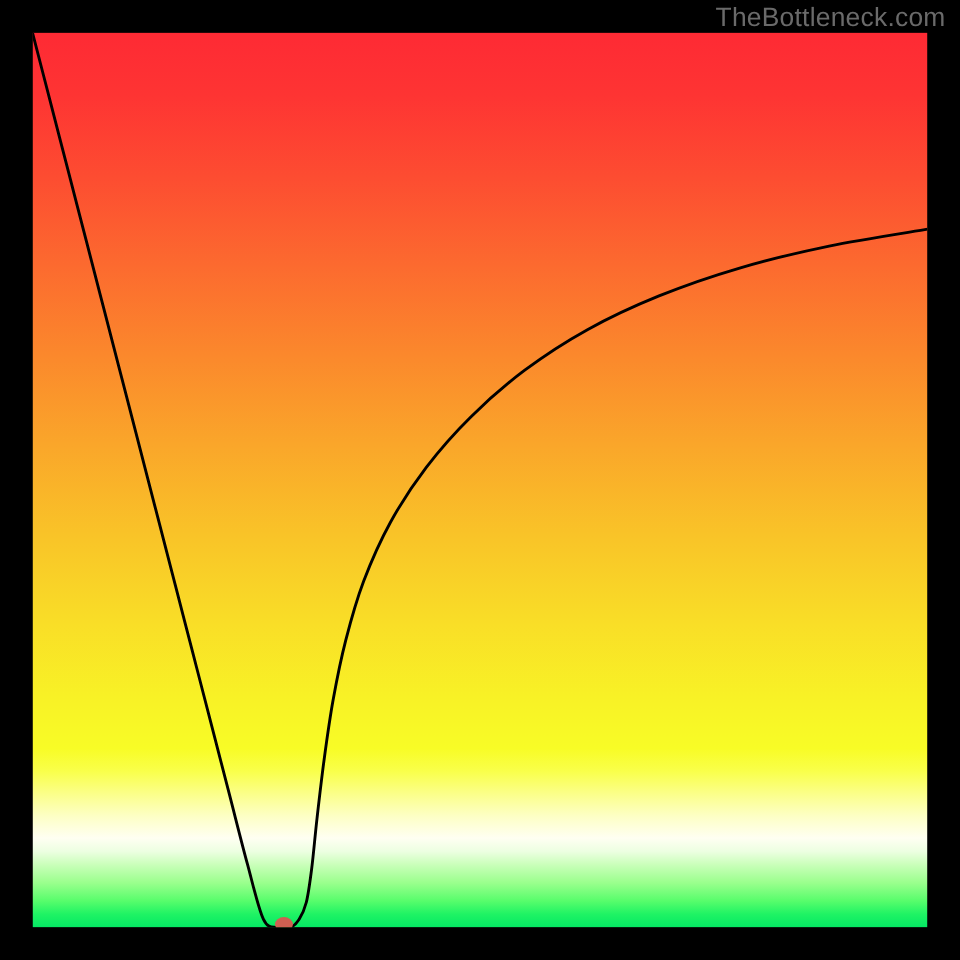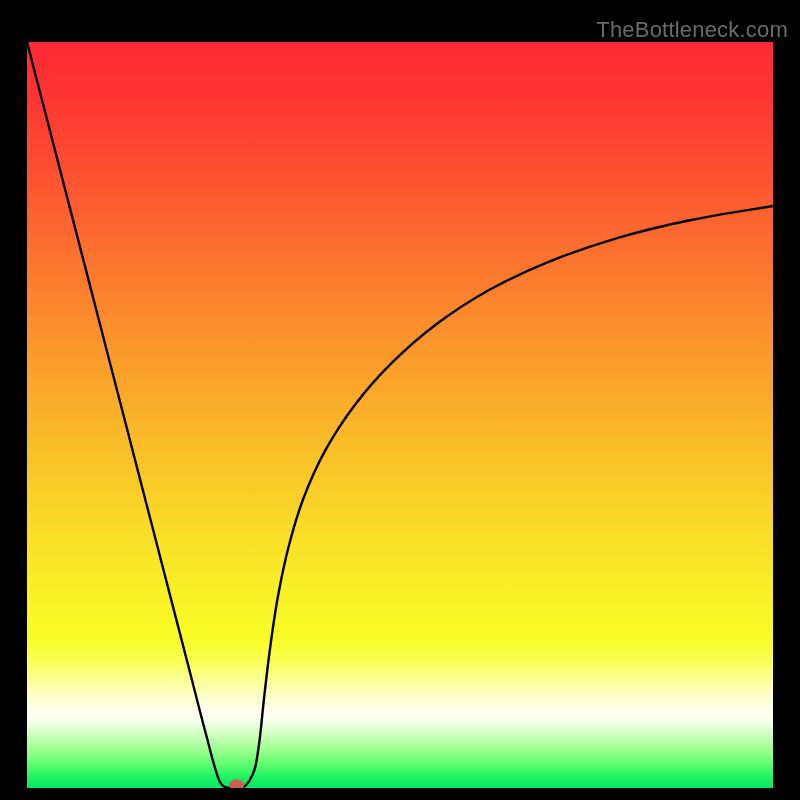--- a/index.html
+++ b/index.html
@@ -8,21 +8,20 @@
     width: 800px;
     height: 800px;
     overflow: hidden;
     background: #000;
     font-family: Arial, Helvetica, sans-serif;
   }
   .frame {
     position: absolute;
     inset: 0;
     background: #000;
-    margin-top: 15px;
   }
   .plot {
     position: absolute;
     left: 27px;
     top: 27px;
     width: 746px;
     height: 746px;
     overflow: hidden;
   }
   .gradient {

